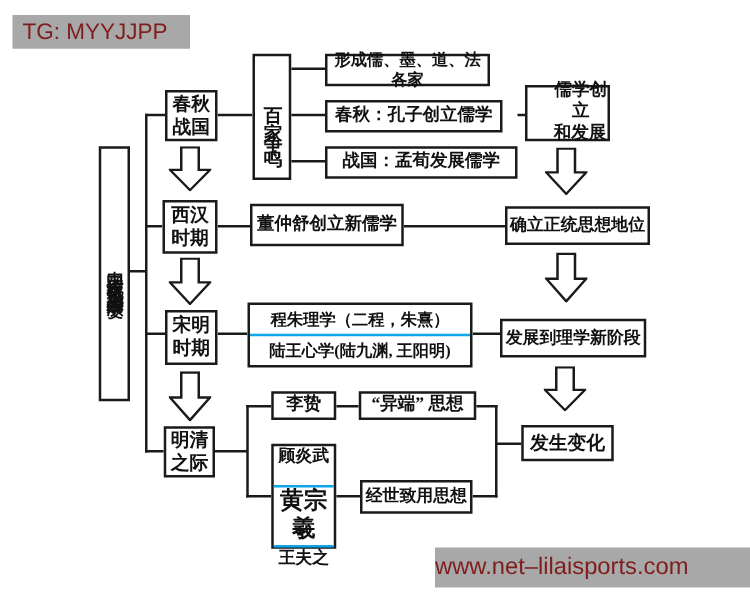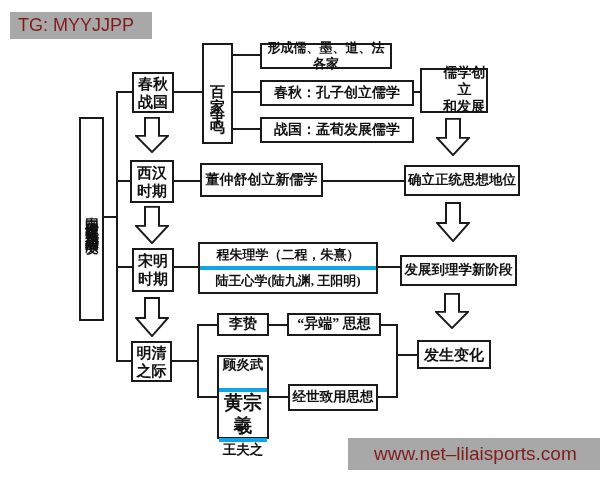--- a/index.html
+++ b/index.html
@@ -16,44 +16,44 @@
     position:absolute;border:2px solid #1a1a1a;background:#fff;box-sizing:border-box;
     display:flex;align-items:center;justify-content:center;text-align:center;
     font-weight:700;line-height:1.2;z-index:2;
   }
   .v-text{writing-mode:vertical-rl;text-orientation:upright;}
   .cellbox{flex-direction:column;align-items:stretch;justify-content:flex-start;padding:0;}
   .cell{
     flex:1;display:flex;align-items:center;justify-content:center;
     font-weight:700;box-sizing:border-box;
   }
-  .cell + .cell{border-top:4px solid #0ea5e9;}
+  .cell + .cell{border-top:2px solid #0ea5e9;}
   .hline,.vline{position:absolute;background:#1a1a1a;z-index:1;}
   .hline{height:2px;}
   .vline{width:2px;}
   .arrow{position:absolute;z-index:1;}
 </style>
 </head>
 <body>
 
 <div id="canvas">
 
   <div class="badge" style="left:10px;top:12px;width:142px;height:27px;padding-left:8px;font-size:18px;">TG: MYYJJPP</div>
-  <div class="badge" style="left:348px;top:438px;width:252px;height:32px;padding-left:26px;font-size:19px;">www.net–lilaisports.com</div>
+  <div class="badge" style="left:348px;top:438px;width:252px;height:32px;padding-left:0;font-size:19px;">www.net–lilaisports.com</div>
 
   <div class="box v-text" style="left:79px;top:117px;width:25px;height:204px;font-size:13.5px;letter-spacing:2px;">中国传统文化主流思想的演变</div>
 
   <div class="box" style="left:132px;top:72px;width:42px;height:41px;font-size:15px;">春秋战国</div>
   <div class="box" style="left:130px;top:160px;width:44px;height:43px;font-size:15px;">西汉时期</div>
   <div class="box" style="left:132px;top:248px;width:42px;height:44px;font-size:15px;">宋明时期</div>
   <div class="box" style="left:131px;top:341px;width:41px;height:41px;font-size:15px;">明清之际</div>
 
   <div class="box v-text" style="left:202px;top:43px;width:31px;height:101px;font-size:15px;letter-spacing:11px;padding-top:4px;">百家争鸣</div>
   <div class="box" style="left:260px;top:43px;width:132px;height:26px;font-size:13px;">形成儒、墨、道、法各家</div>
-  <div class="box" style="left:260px;top:80px;width:154px;height:26px;font-size:14px;">春秋：孔子创立儒学</div>
+  <div class="box" style="left:260px;top:80px;width:142px;height:26px;font-size:14px;">春秋：孔子创立儒学</div>
   <div class="box" style="left:260px;top:117px;width:154px;height:26px;font-size:14px;">战国：孟荀发展儒学</div>
   <div class="box" style="left:420px;top:68px;width:68px;height:45px;font-size:14px;flex-direction:column;align-items:flex-start;padding-left:21px;">
     <span>儒学创立</span>
     <span>和发展</span>
   </div>
 
   <div class="box" style="left:200px;top:163px;width:123px;height:34px;font-size:14px;">董仲舒创立新儒学</div>
   <div class="box" style="left:404px;top:165px;width:116px;height:31px;font-size:13.5px;">确立正统思想地位</div>
 
   <div class="box cellbox" style="left:198px;top:242px;width:180px;height:52px;">

